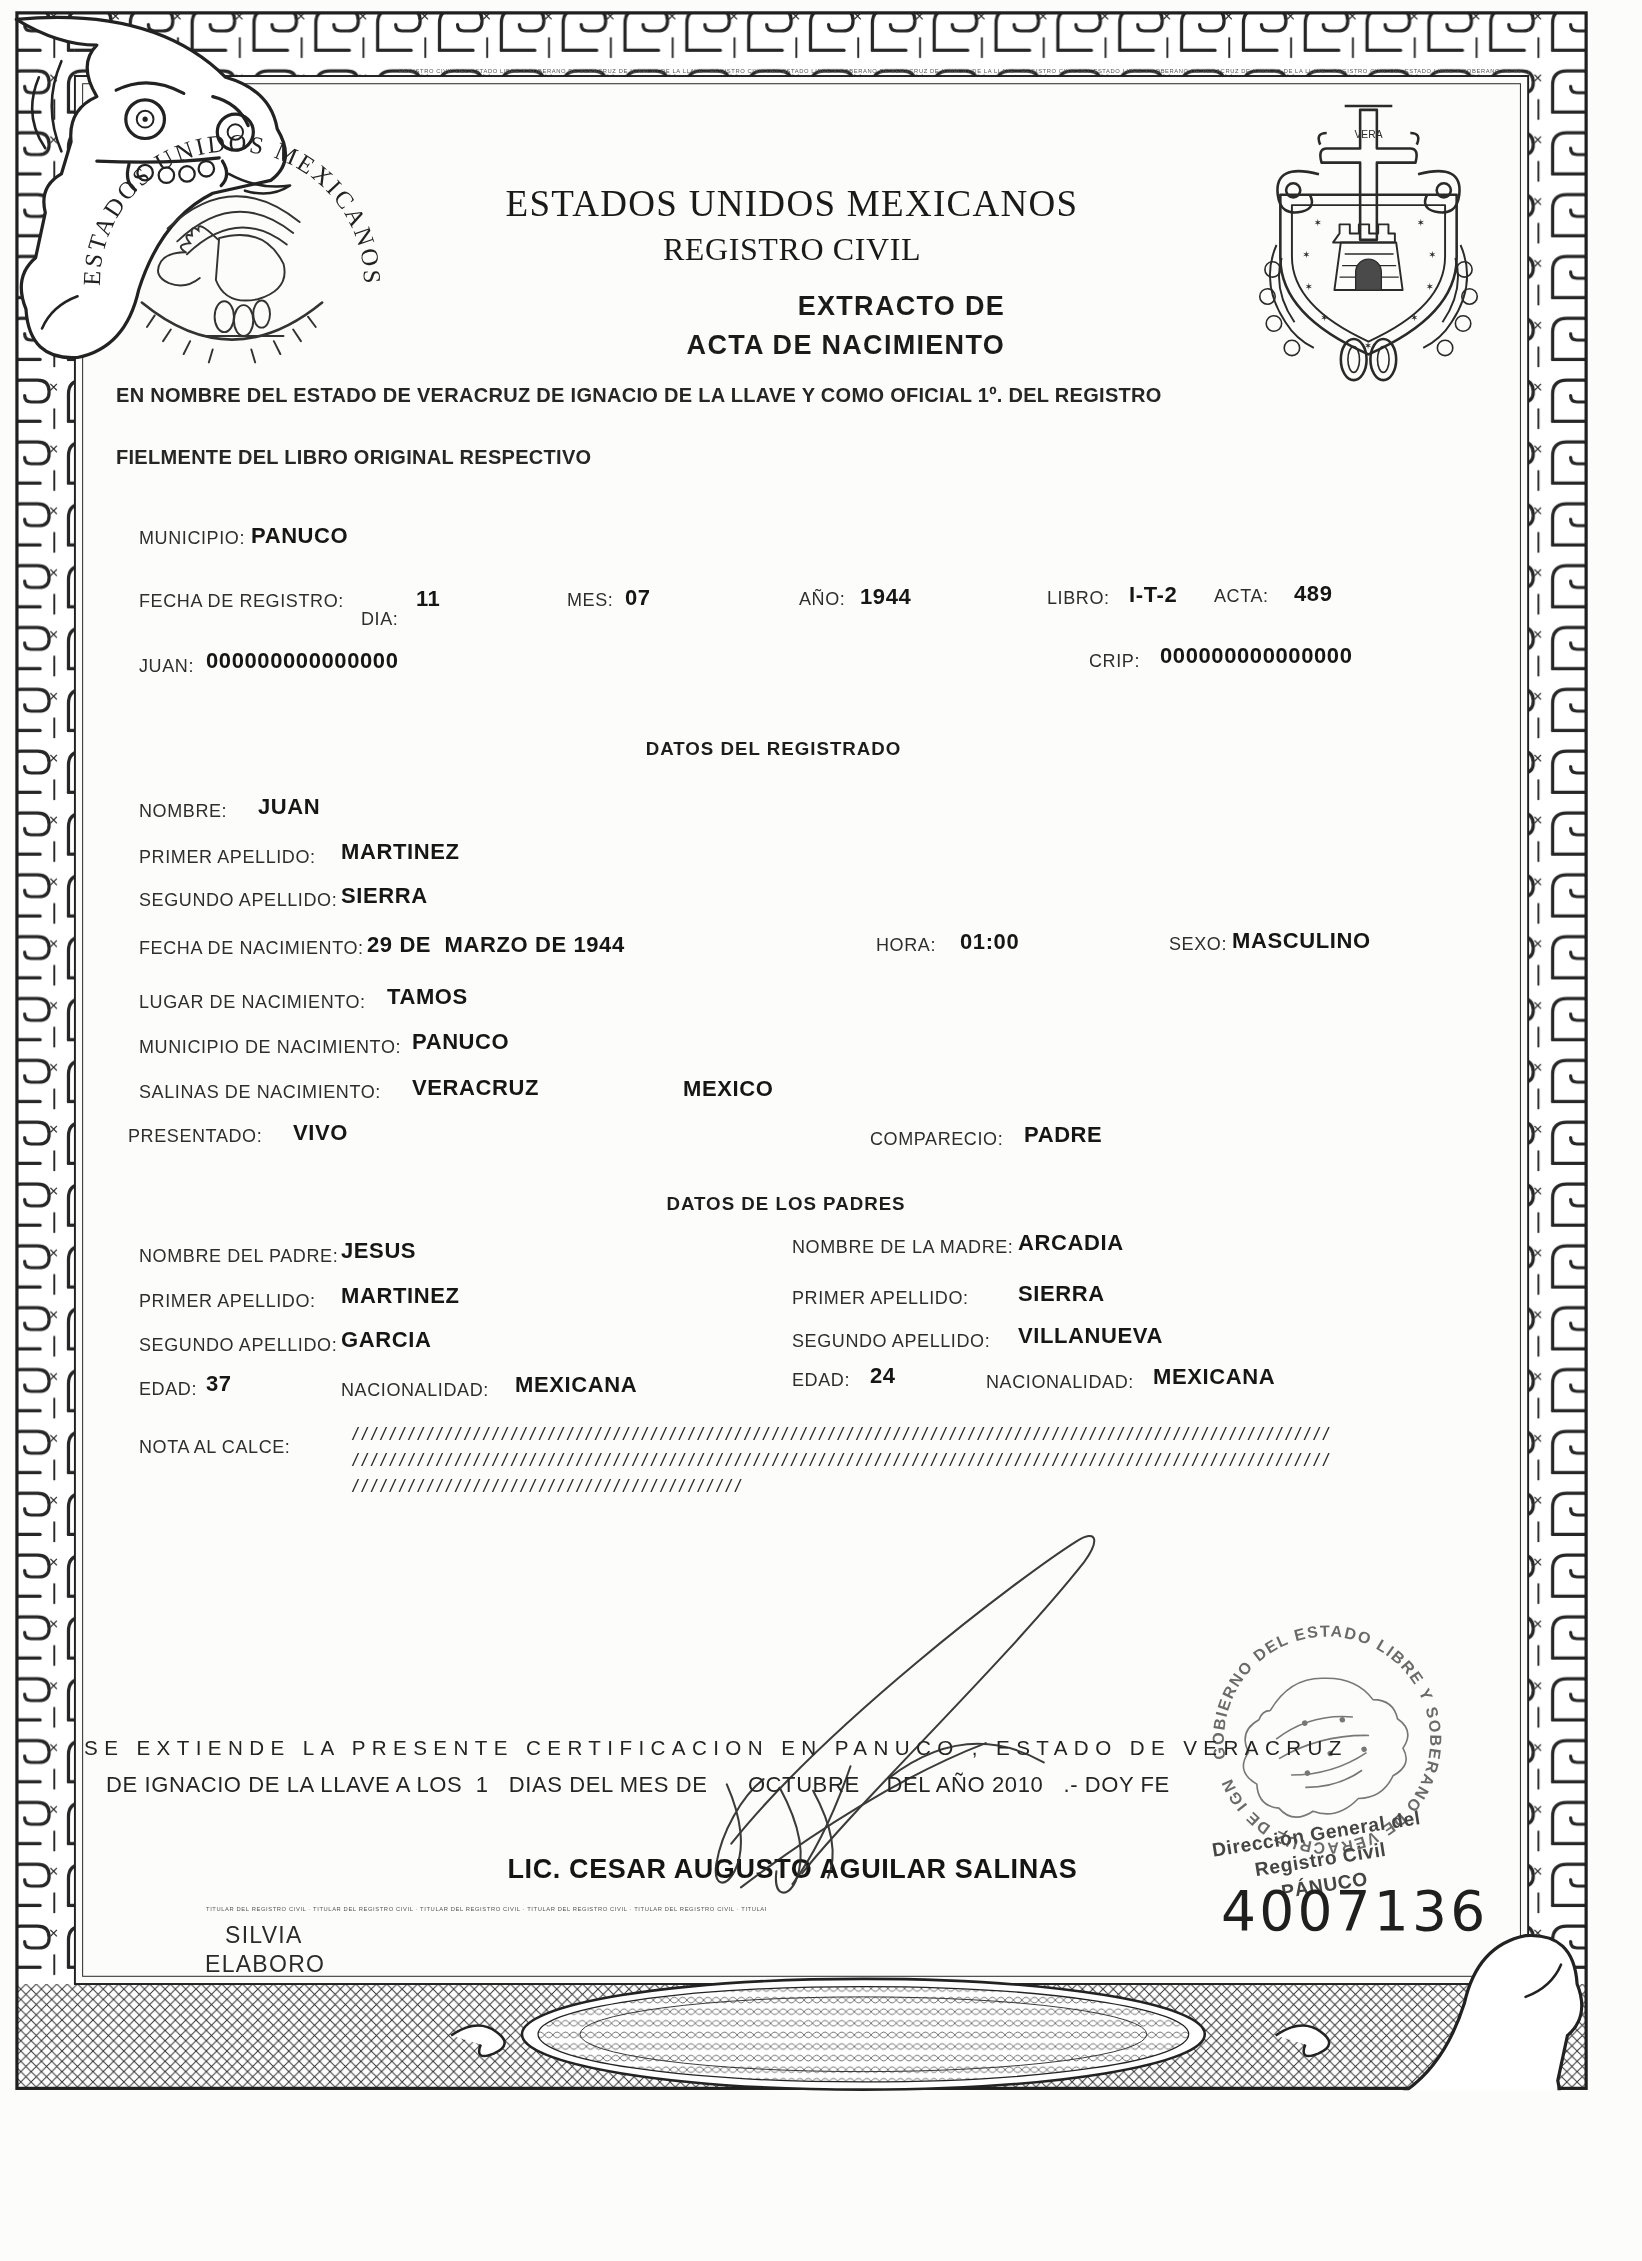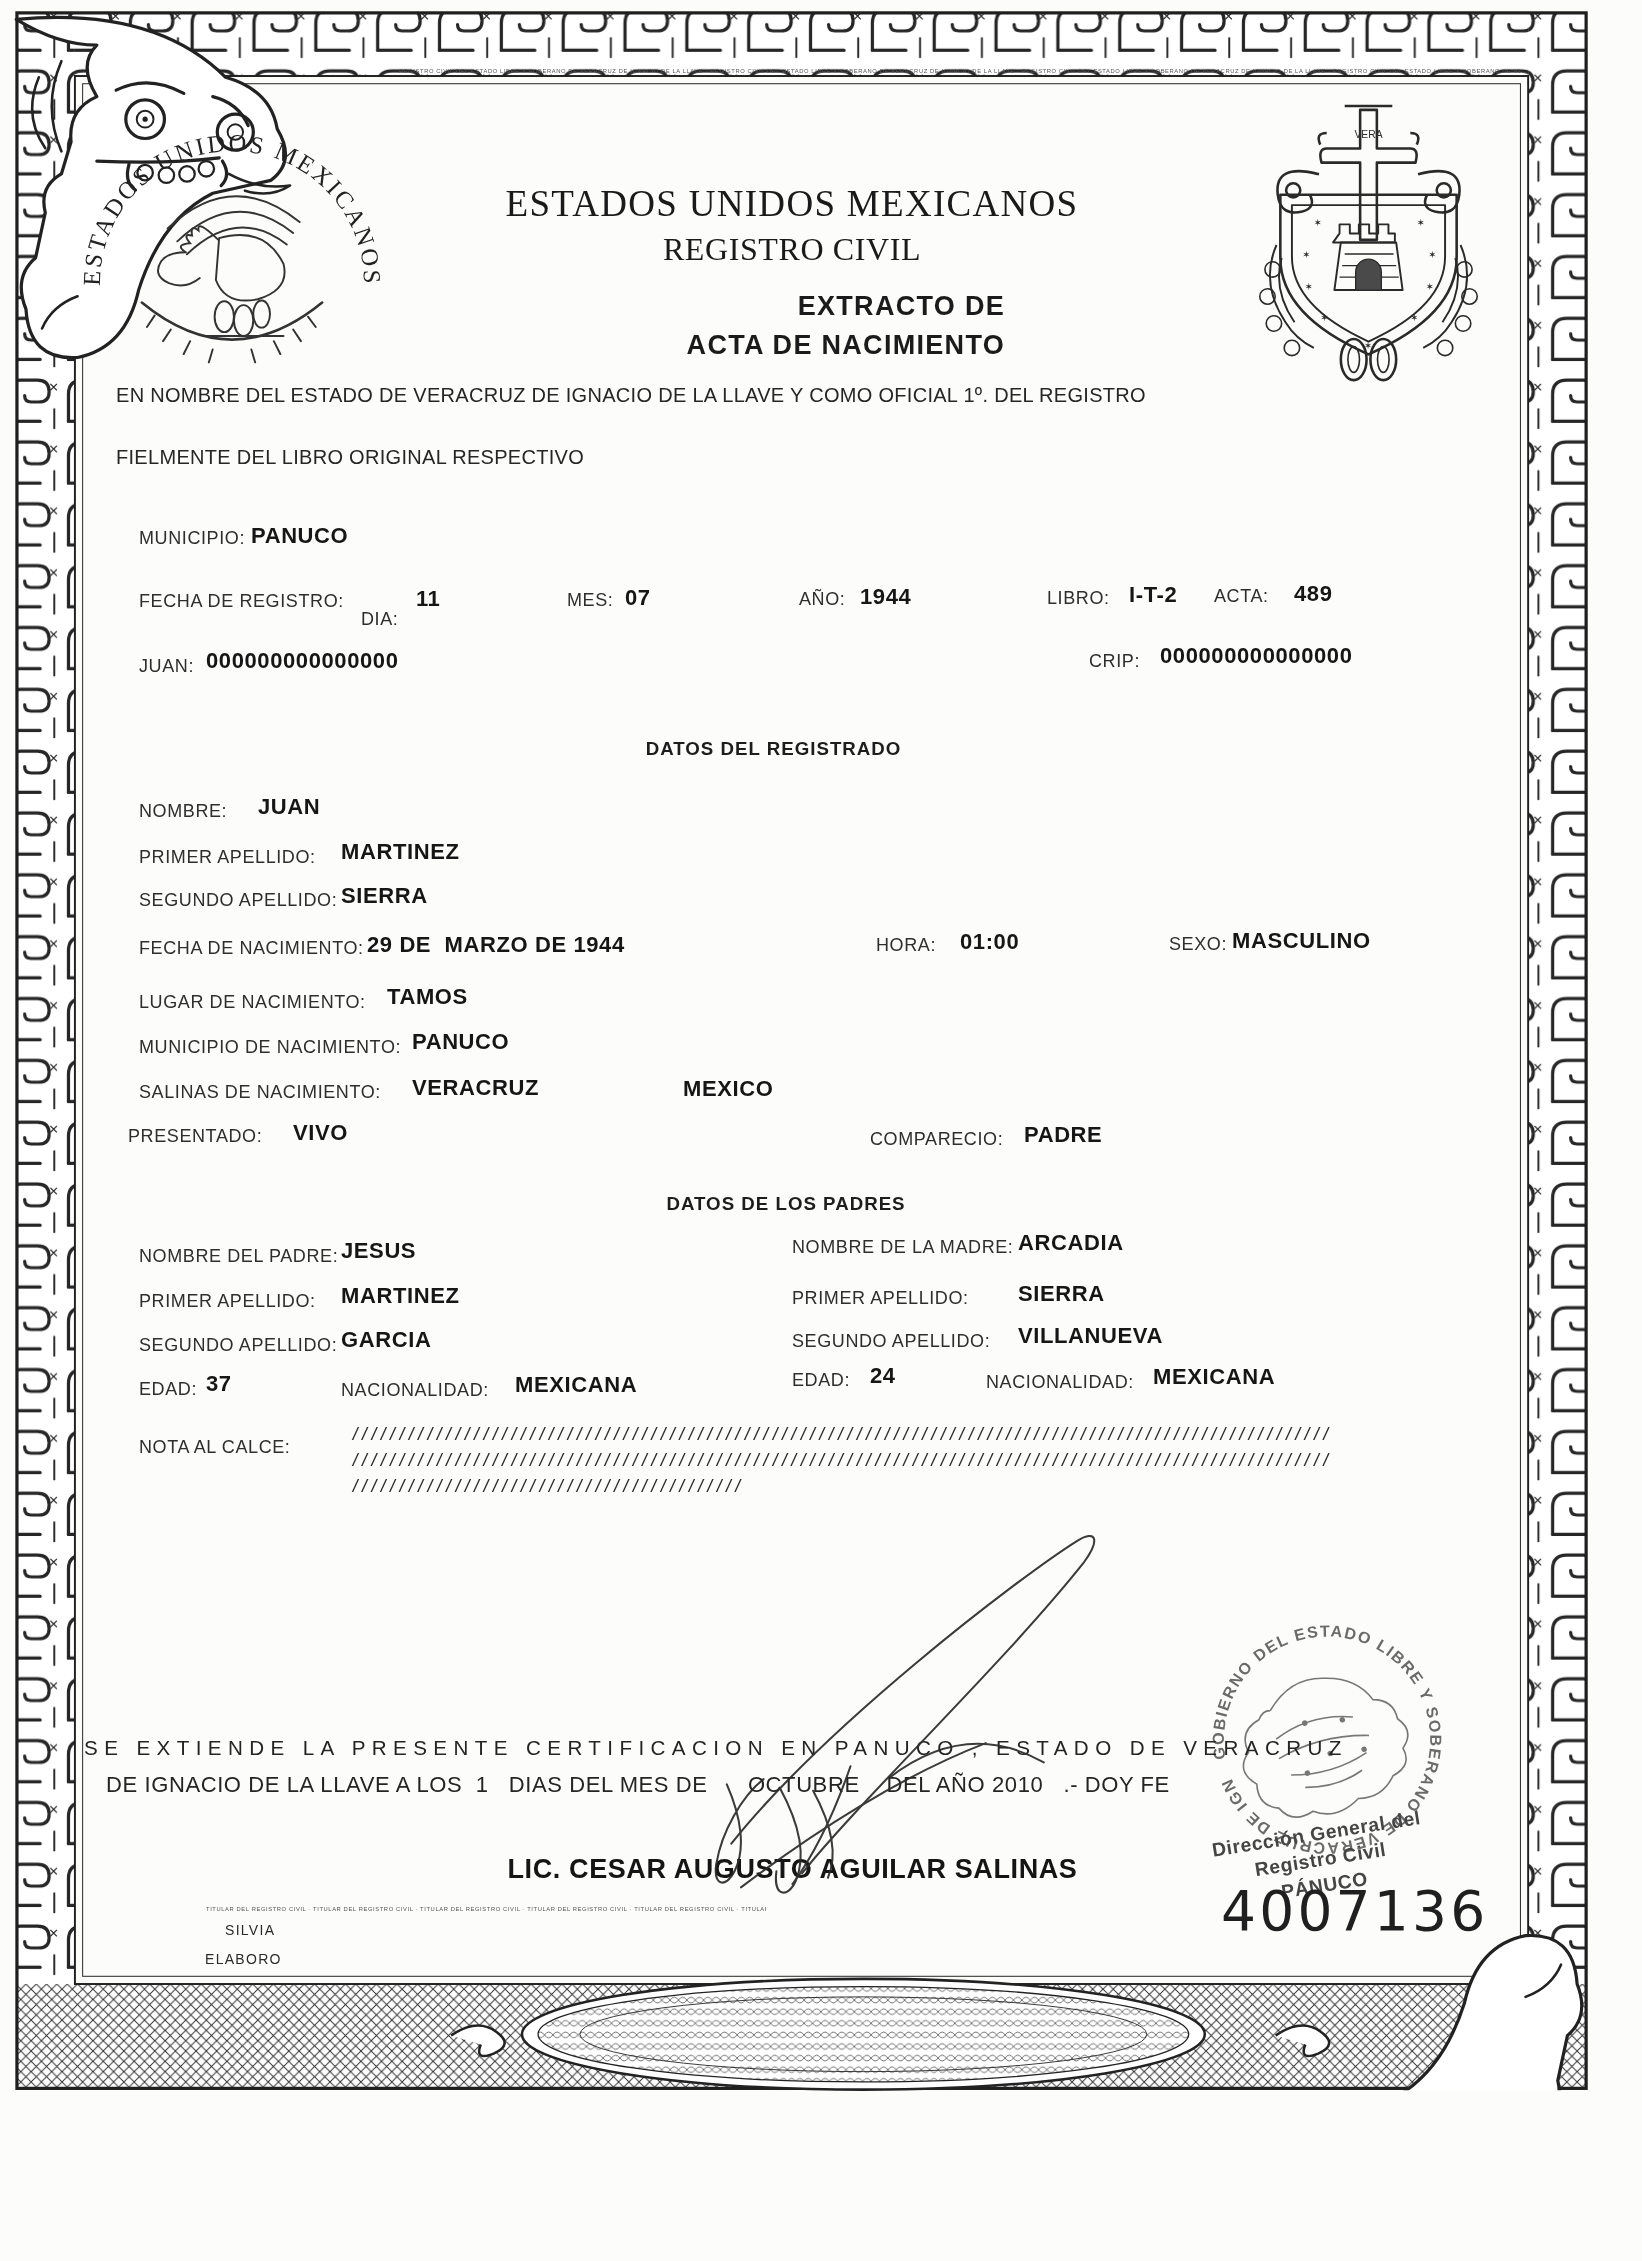--- a/index.html
+++ b/index.html
@@ -2,34 +2,34 @@
 <html style="font-size:10.3px"><head>
 <meta charset="utf-8">
 <style>
   html,body{margin:0;padding:0;background:#ffffff;}
   .page{position:relative;width:1643px;height:2261px;background:#fcfcfb;overflow:hidden;
         font-family:"Liberation Sans",sans-serif;color:#1c1c1c;}
   svg{position:absolute;left:0;top:0;}
   .lbl{position:absolute;font-size:18px;letter-spacing:0.6px;color:#2e2e2e;font-weight:400;white-space:pre;}
   .val{position:absolute;font-size:22px;font-weight:700;color:#161616;letter-spacing:0.6px;white-space:pre;}
   .hd{position:absolute;font-size:18.7px;font-weight:700;letter-spacing:1px;color:#1d1d1d;text-align:center;}
-  .intro{position:absolute;font-size:20px;font-weight:400;letter-spacing:0.3px;color:#262626;white-space:pre;}
+  .intro{position:absolute;font-size:20px;font-weight:700;letter-spacing:0.3px;color:#262626;white-space:pre;}
   .slash{position:absolute;font-family:"DejaVu Sans Mono",monospace;font-size:15.5px;color:#2a2a2a;white-space:pre;}
   .micro{position:absolute;font-size:5.8px;color:#555;white-space:nowrap;overflow:hidden;letter-spacing:0.6px;}
   .cert1{position:absolute;font-size:20.6px;font-weight:500;letter-spacing:6.4px;white-space:pre;color:#242424;}
   .cert2{position:absolute;font-size:22px;font-weight:500;letter-spacing:0.6px;white-space:pre;color:#242424;}
   .name{position:absolute;font-size:27px;font-weight:700;color:#151515;letter-spacing:0.6px;text-align:center;}
   .cargo{position:absolute;font-size:24.5px;font-weight:400;color:#222;letter-spacing:0.6px;text-align:center;}
   .folio{position:absolute;font-family:"DejaVu Sans",sans-serif;font-size:55px;letter-spacing:3.2px;color:#1f1f1f;font-weight:500;}
   .title1{position:absolute;font-family:"Liberation Serif",serif;font-size:37px;letter-spacing:1.3px;color:#1a1a1a;text-align:center;}
   .title2{position:absolute;font-family:"Liberation Serif",serif;font-size:32px;letter-spacing:0.6px;color:#1a1a1a;text-align:center;}
   .sub{position:absolute;font-size:27px;font-weight:700;letter-spacing:1.3px;text-align:right;color:#1b1b1b;}
   .stampwrap{position:absolute;left:1198px;top:1821px;width:245px;transform:rotate(-9deg);color:#454545;}
   .stampline{font-weight:700;text-align:center;line-height:26px;font-size:19.3px;letter-spacing:0.6px;}
-  .small{position:absolute;font-size:14px;color:#2b2b2b;letter-spacing:1.3px;}
+  .small{position:absolute;font-size:23px;color:#2b2b2b;letter-spacing:1.3px;}
 </style>
 </head>
 <body>
 
 <div class="page">
 
   <svg width="1643" height="2261" viewBox="0 0 2550 3510" aria-hidden="true">
     <defs>
       <pattern id="greca" width="96" height="96" patternUnits="userSpaceOnUse">
         <path d="M10 78 V36 Q10 14 32 14 H58 Q76 14 76 32 Q76 48 60 48 H48 Q38 48 38 38" fill="none" stroke="#262626" stroke-width="5" stroke-linecap="round"></path>

